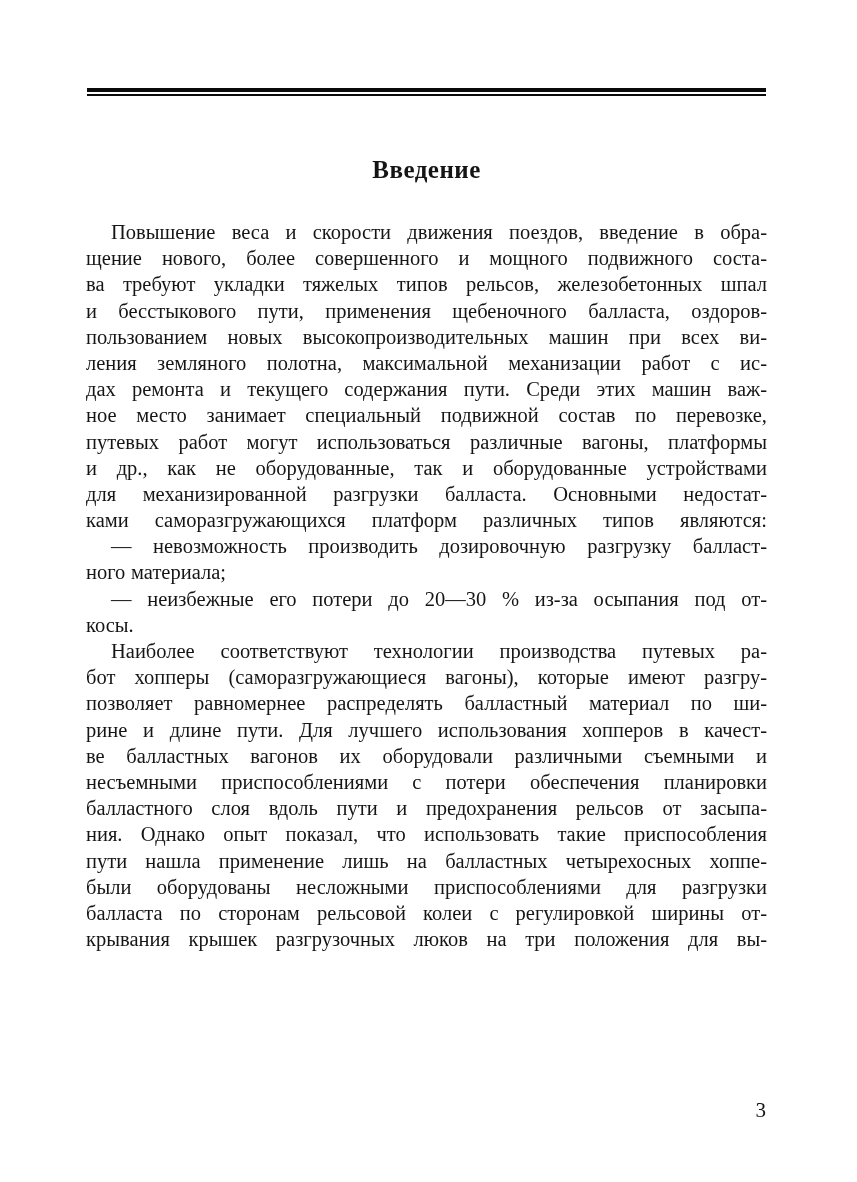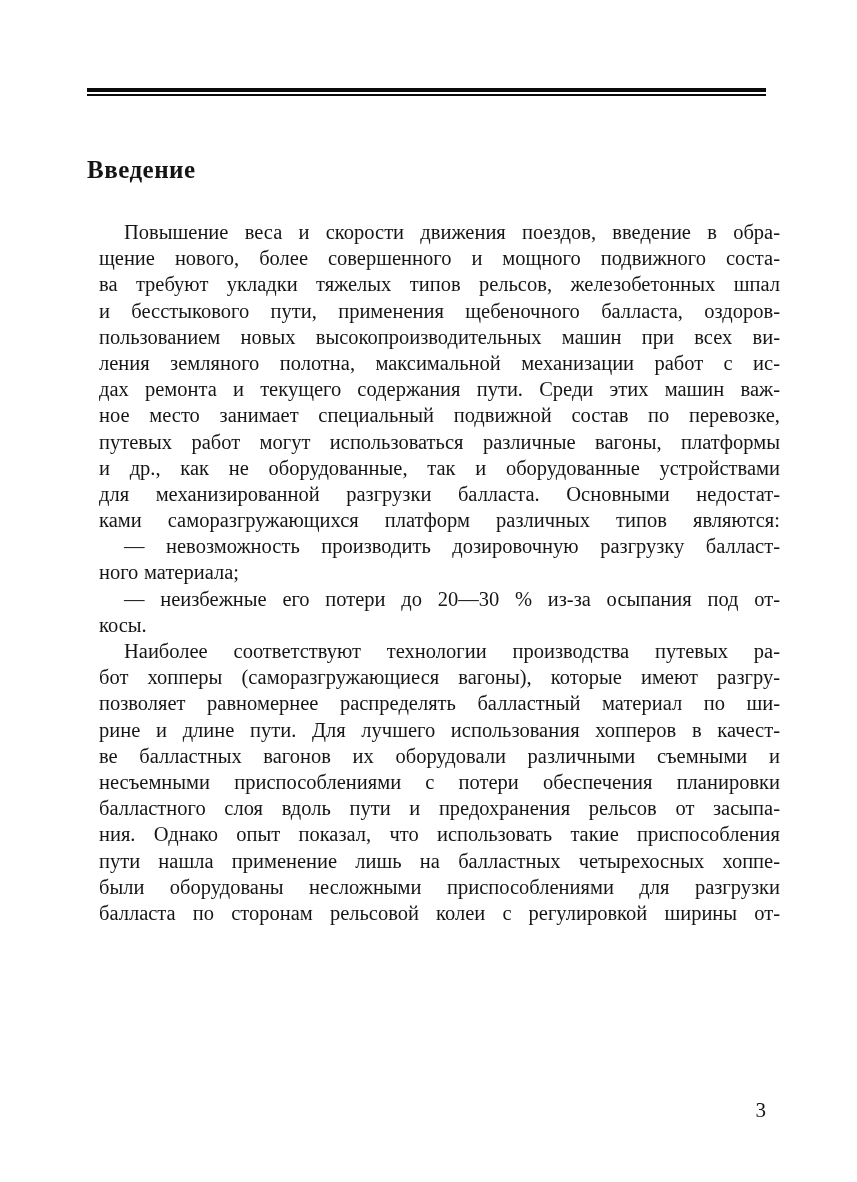--- a/index.html
+++ b/index.html
@@ -23,28 +23,28 @@
     width: 679px;
     height: 2px;
     border-top: 4px solid #0a0a0a;
     border-bottom: 2px solid #0a0a0a;
   }
   .page-title {
     position: absolute;
     left: 87px;
     top: 156px;
     width: 679px;
-    text-align: left;
+    text-align: center;
     font-size: 25px;
     font-weight: bold;
     letter-spacing: 0.5px;
   }
   .body-text {
     position: absolute;
-    left: 99px;
+    left: 86px;
     top: 219px;
     width: 681px;
     font-size: 20.5px;
   }
   .body-text .line {
     height: 26.2px;
     line-height: 26.2px;
     overflow: hidden;
     text-align: justify;
     text-align-last: justify;
@@ -93,15 +93,16 @@
       <div class="line">бот хопперы (саморазгружающиеся вагоны), которые имеют разгру-</div>
       <div class="line">позволяет равномернее распределять балластный материал по ши-</div>
       <div class="line">рине и длине пути. Для лучшего использования хопперов в качест-</div>
       <div class="line">ве балластных вагонов их оборудовали различными съемными и</div>
       <div class="line">несъемными приспособлениями с потери обеспечения планировки</div>
       <div class="line">балластного слоя вдоль пути и предохранения рельсов от засыпа-</div>
       <div class="line">ния. Однако опыт показал, что использовать такие приспособления</div>
       <div class="line">пути нашла применение лишь на балластных четырехосных хоппе-</div>
       <div class="line">были оборудованы несложными приспособлениями для разгрузки</div>
       <div class="line">балласта по сторонам рельсовой колеи с регулировкой ширины от-</div>
+      <div class="line">крывания крышек разгрузочных люков на три положения для вы-</div>
     </div>
   <div class="page-number">3</div>
 </div>
 
 </body></html>

